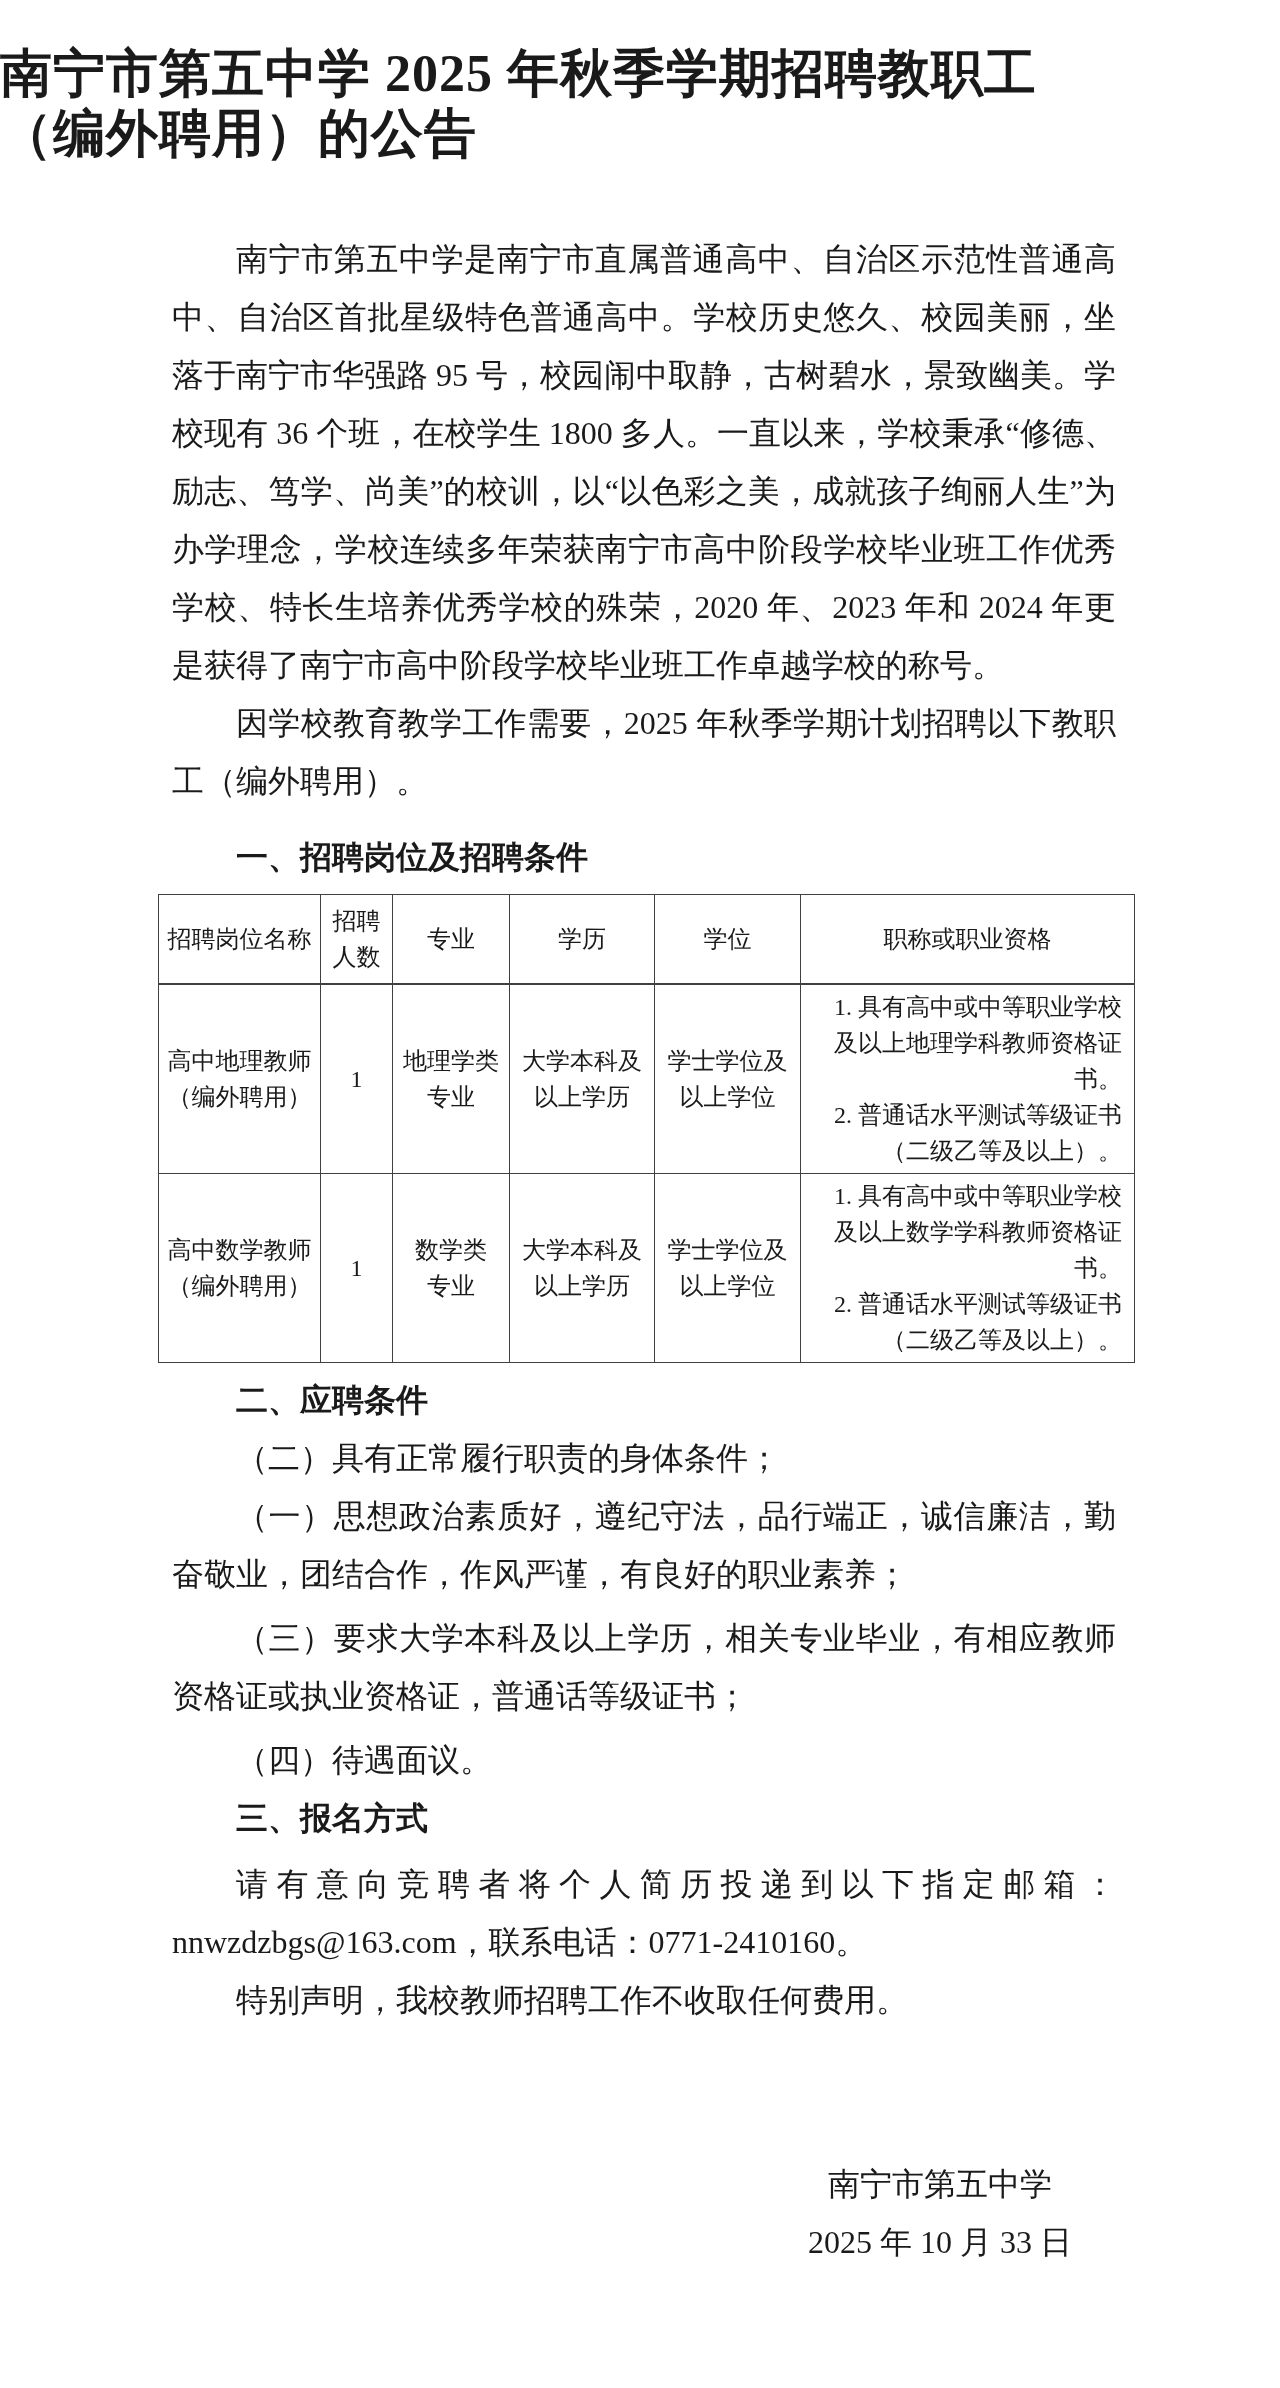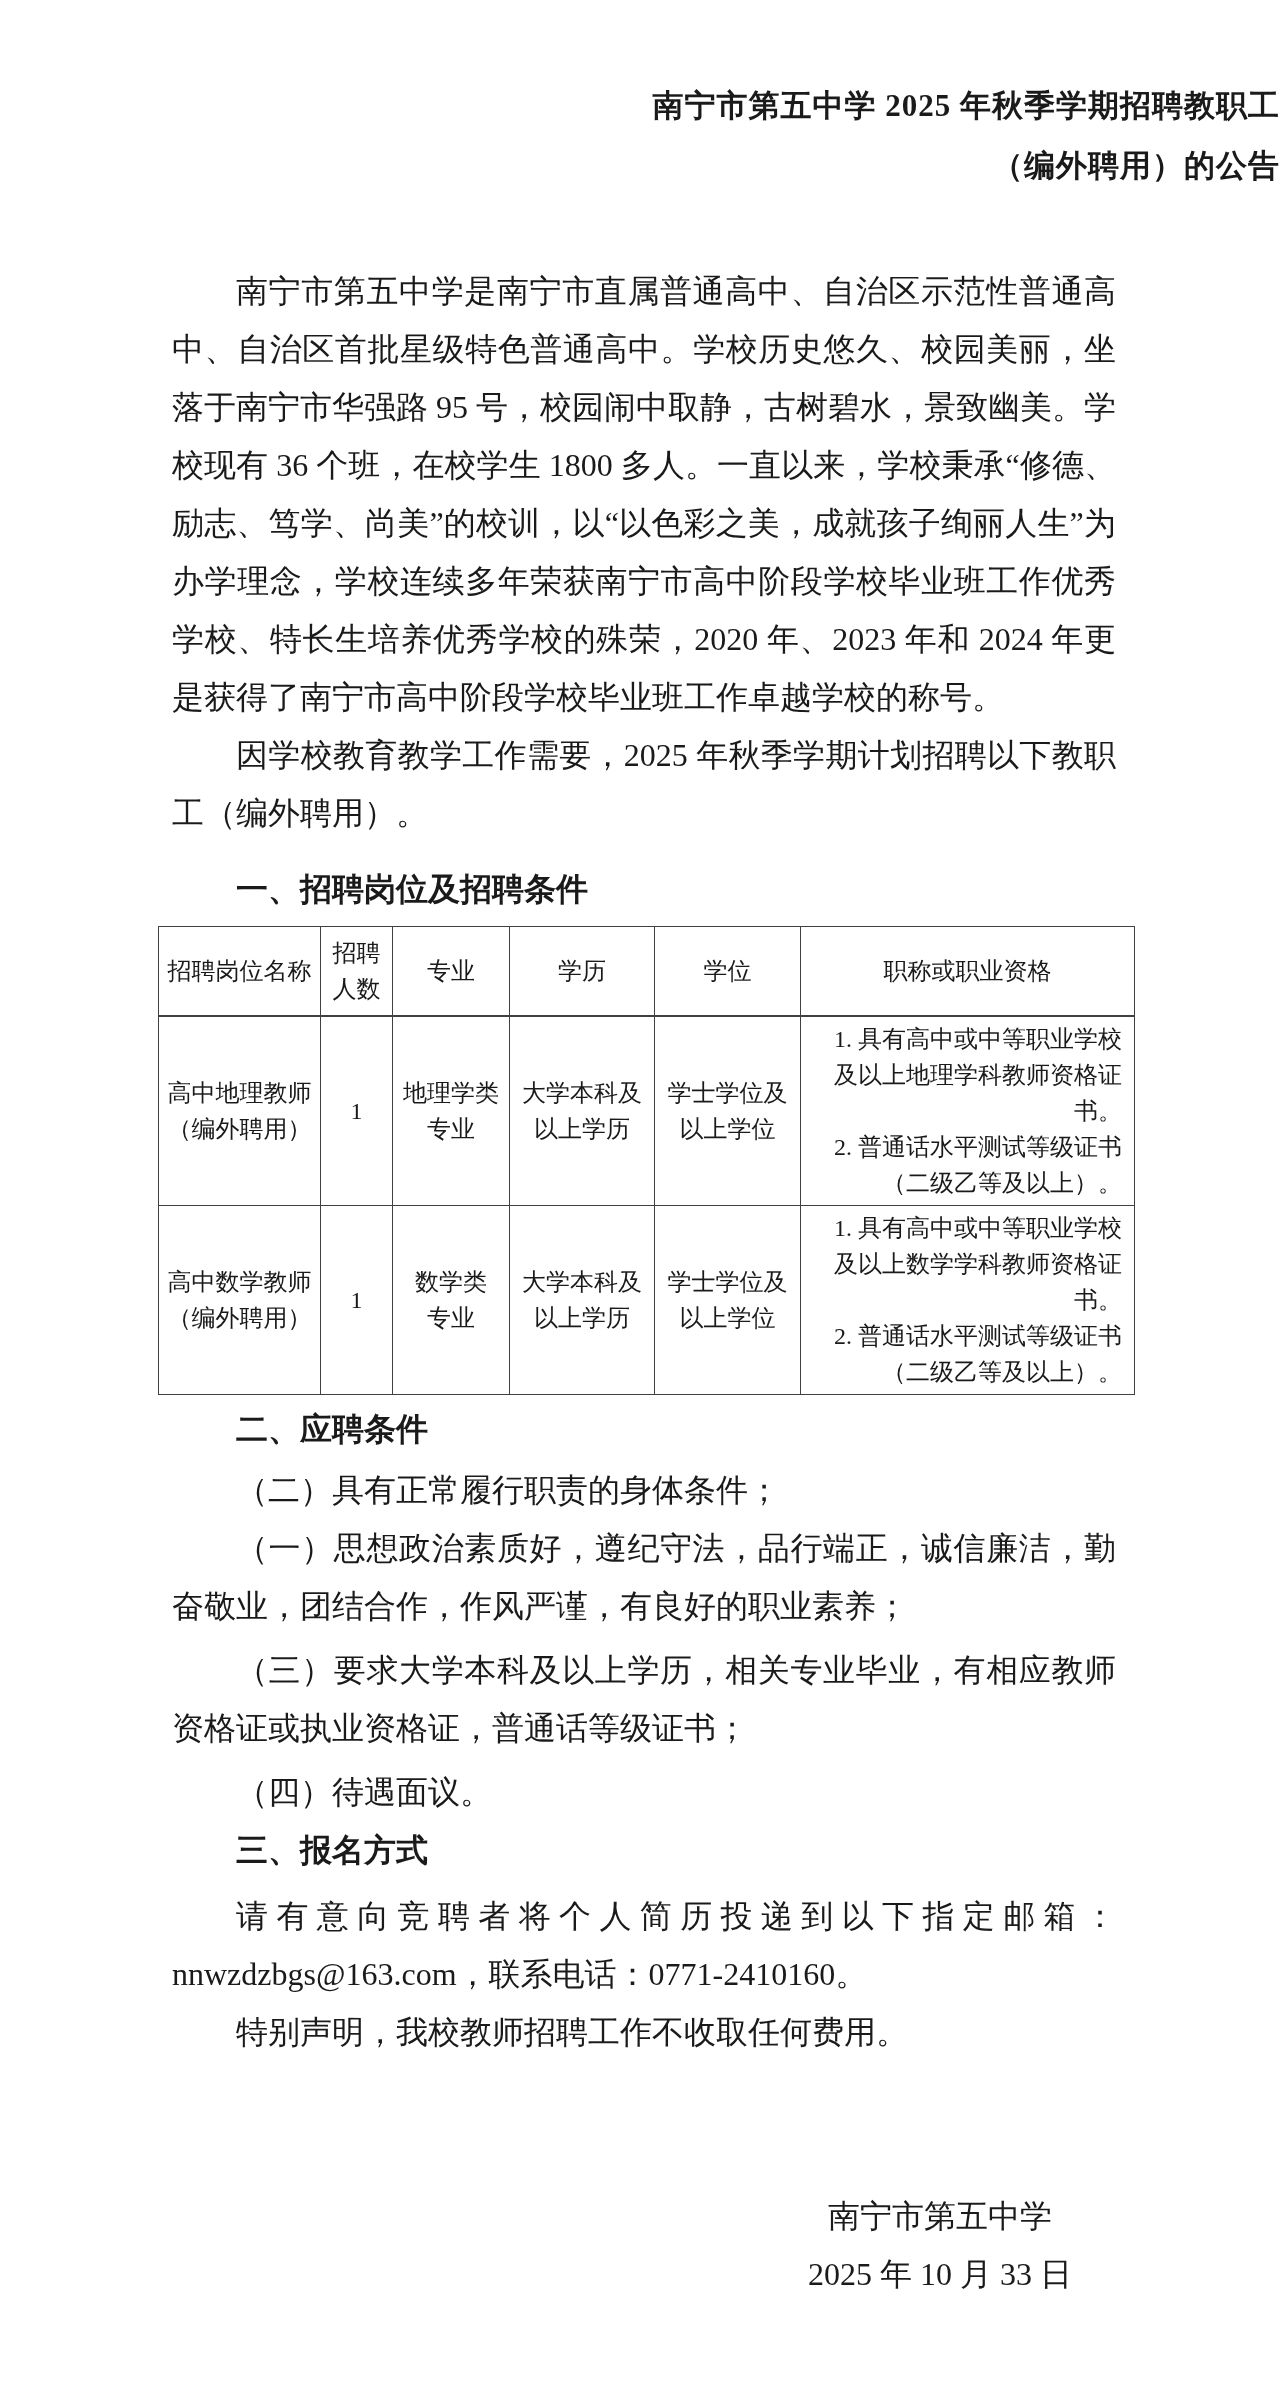--- a/index.html
+++ b/index.html
@@ -11,23 +11,23 @@
     position: relative;
     width: 1280px;
     height: 2388px;
     background: #ffffff;
     color: #1a1a1a;
     font-family: "Liberation Serif", "DejaVu Serif", serif;
     overflow: hidden;
   }
   .title {
     margin: 0;
-    padding-top: 76px;
-    text-align: right;
-    font-size: 31px;
+    padding-top: 44px;
+    text-align: left;
+    font-size: 52px;
     font-weight: 700;
     line-height: 60px;
     letter-spacing: 1px;
   }
   .title-line { display: block; }
 
   .body-para {
     margin: 0 164px 0 172px;
     font-size: 32px;
     line-height: 58px;
@@ -68,21 +68,21 @@
   }
   table.recruit tbody td { height: 140px; }
   table.recruit td.qual {
     text-align: right;
     padding: 4px 12px;
   }
 
   .cond-item { margin-top: 0; }
   .cond-gap { margin-top: 6px; }
   .mt8 { margin-top: 8px; }
-  .heading-tight { margin-top: 8px; font-family: Liberation Mono, monospace; }
+  .heading-tight { margin-top: 8px; }
   .heading-flat { margin-top: 0; }
 
   .signature {
     margin: 126px 140px 0 auto;
     width: 400px;
     text-align: center;
     font-size: 32px;
     line-height: 58px;
   }
   .signature-line { display: block; }

